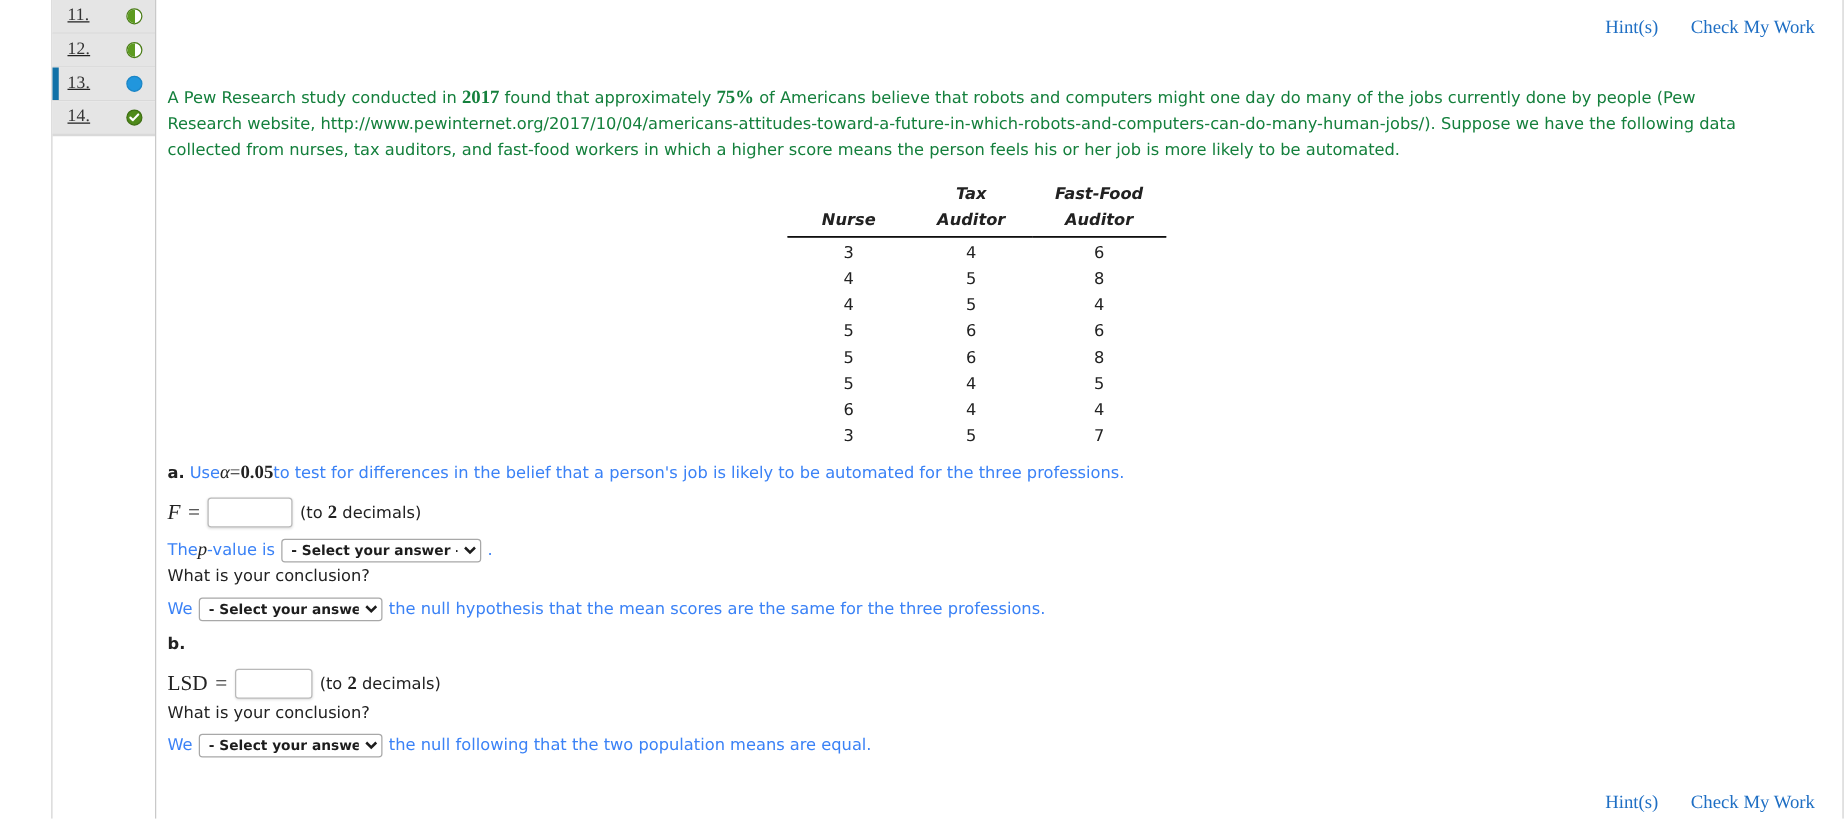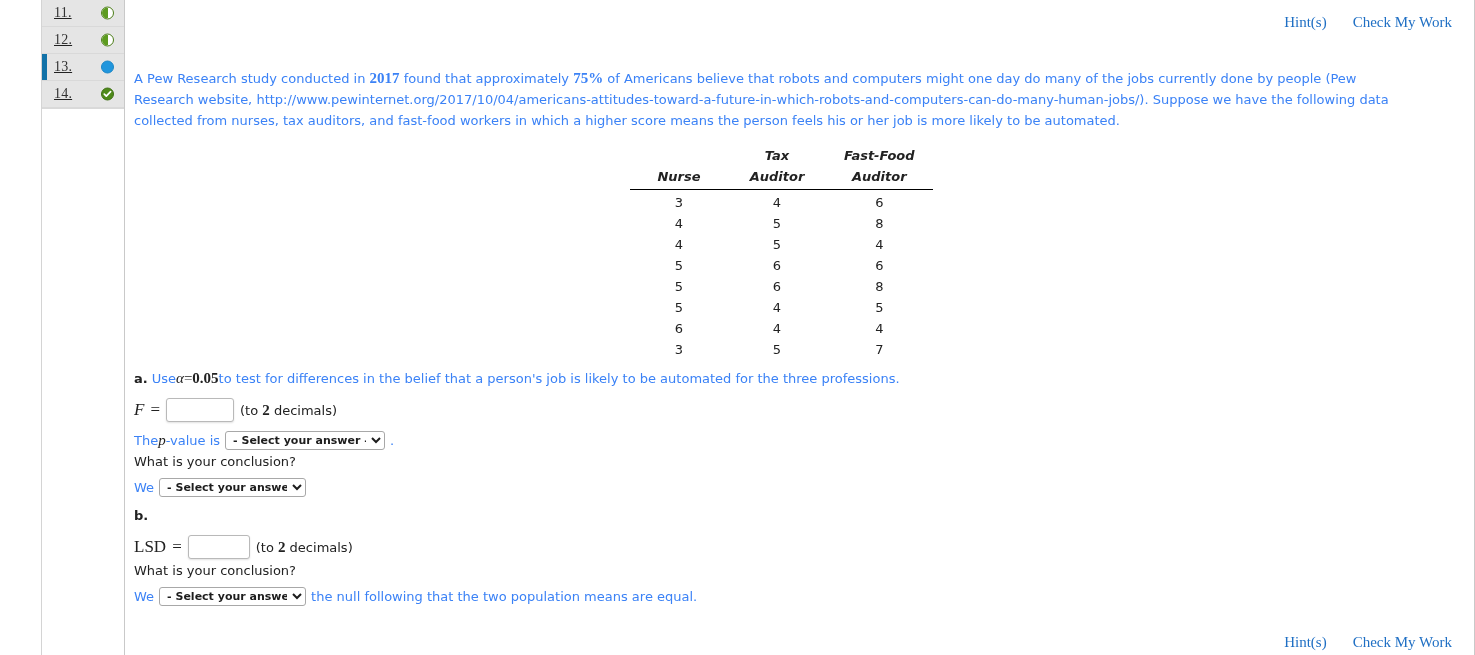--- a/index.html
+++ b/index.html
@@ -136,21 +136,21 @@
   
   #problem {
     position: absolute;
     left: 9px;
     top: 68px;
     width: 1272px;
   }
   #intro {
     font-size: 13px;
     line-height: 21px;
-    color: #3b82f6;
+    color: #15803d;
     text-align: left;
   }
   .mathnum {
     font-family: "Liberation Serif", serif;
     font-size: 15px;
     font-weight: bold;
   }
   .mathvar {
     font-family: "Liberation Serif", serif;
     font-style: italic;
@@ -387,20 +387,21 @@
         <span class="plain-text inline-gap-l">.</span>
       </div>
 
       <div class="question-prompt">What is your conclusion?</div>
 
       <div class="answer-line">
         <span class="plain-text inline-gap-r">We</span>
         <select class="answer-select sel-narrow">
           <option>- Select your answer -</option>
         </select>
+        <span class="plain-text inline-gap-l">the null hypothesis that the mean scores are the same for the three professions.</span>
       </div>
 
       <div class="part-line">
         <span class="part-label">b.</span>
       </div>
 
       <div class="answer-line">
         <span class="lead-sym">LSD</span>
         <span class="lead-sym">=</span>
         <input class="answer-box lsd" type="text" value="" style="">

